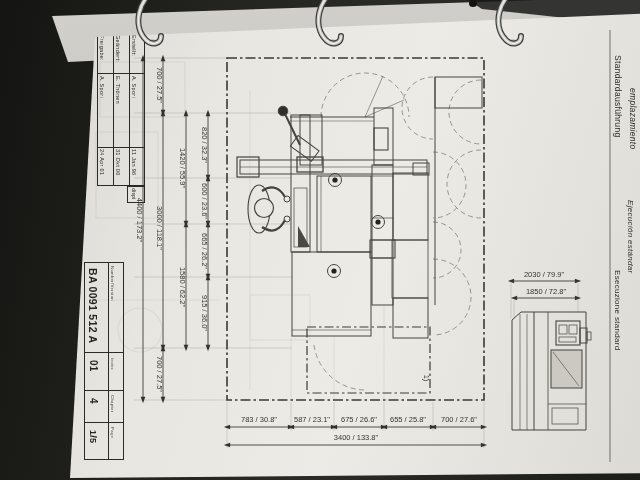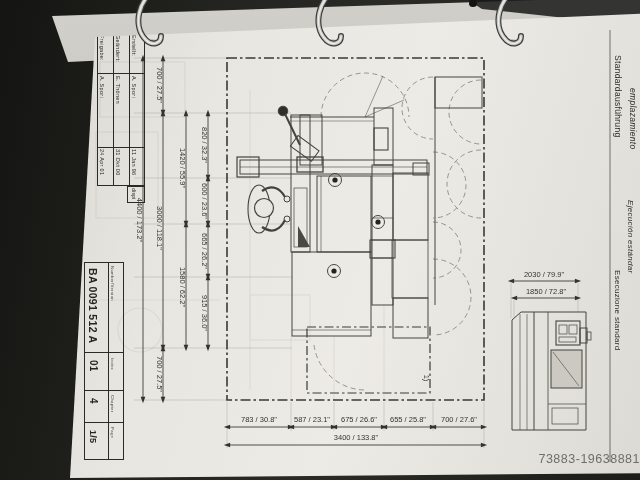--- a/index.html
+++ b/index.html
@@ -276,14 +276,13 @@
       <path d="M159,-12 C138,-2 132,26 146,40 C152,46 161,44 161,36" fill="none" stroke="#efefec" stroke-width="1.2" stroke-linecap="round"></path>
     </g>
     <g transform="translate(360,0)">
       <ellipse cx="152" cy="42" rx="8" ry="2.5" fill="#000" opacity="0.3"></ellipse>
       <path d="M159,-12 C138,-2 132,26 146,40 C152,46 161,44 161,36" fill="none" stroke="#3b3b39" stroke-width="6" stroke-linecap="round"></path>
       <path d="M159,-12 C138,-2 132,26 146,40 C152,46 161,44 161,36" fill="none" stroke="#c6c6c3" stroke-width="3.6" stroke-linecap="round"></path>
       <path d="M159,-12 C138,-2 132,26 146,40 C152,46 161,44 161,36" fill="none" stroke="#efefec" stroke-width="1.2" stroke-linecap="round"></path>
     </g>
   </svg>
 
-  <div class="watermark">73883-19638881</div>
 </div>
 
 </body></html>

